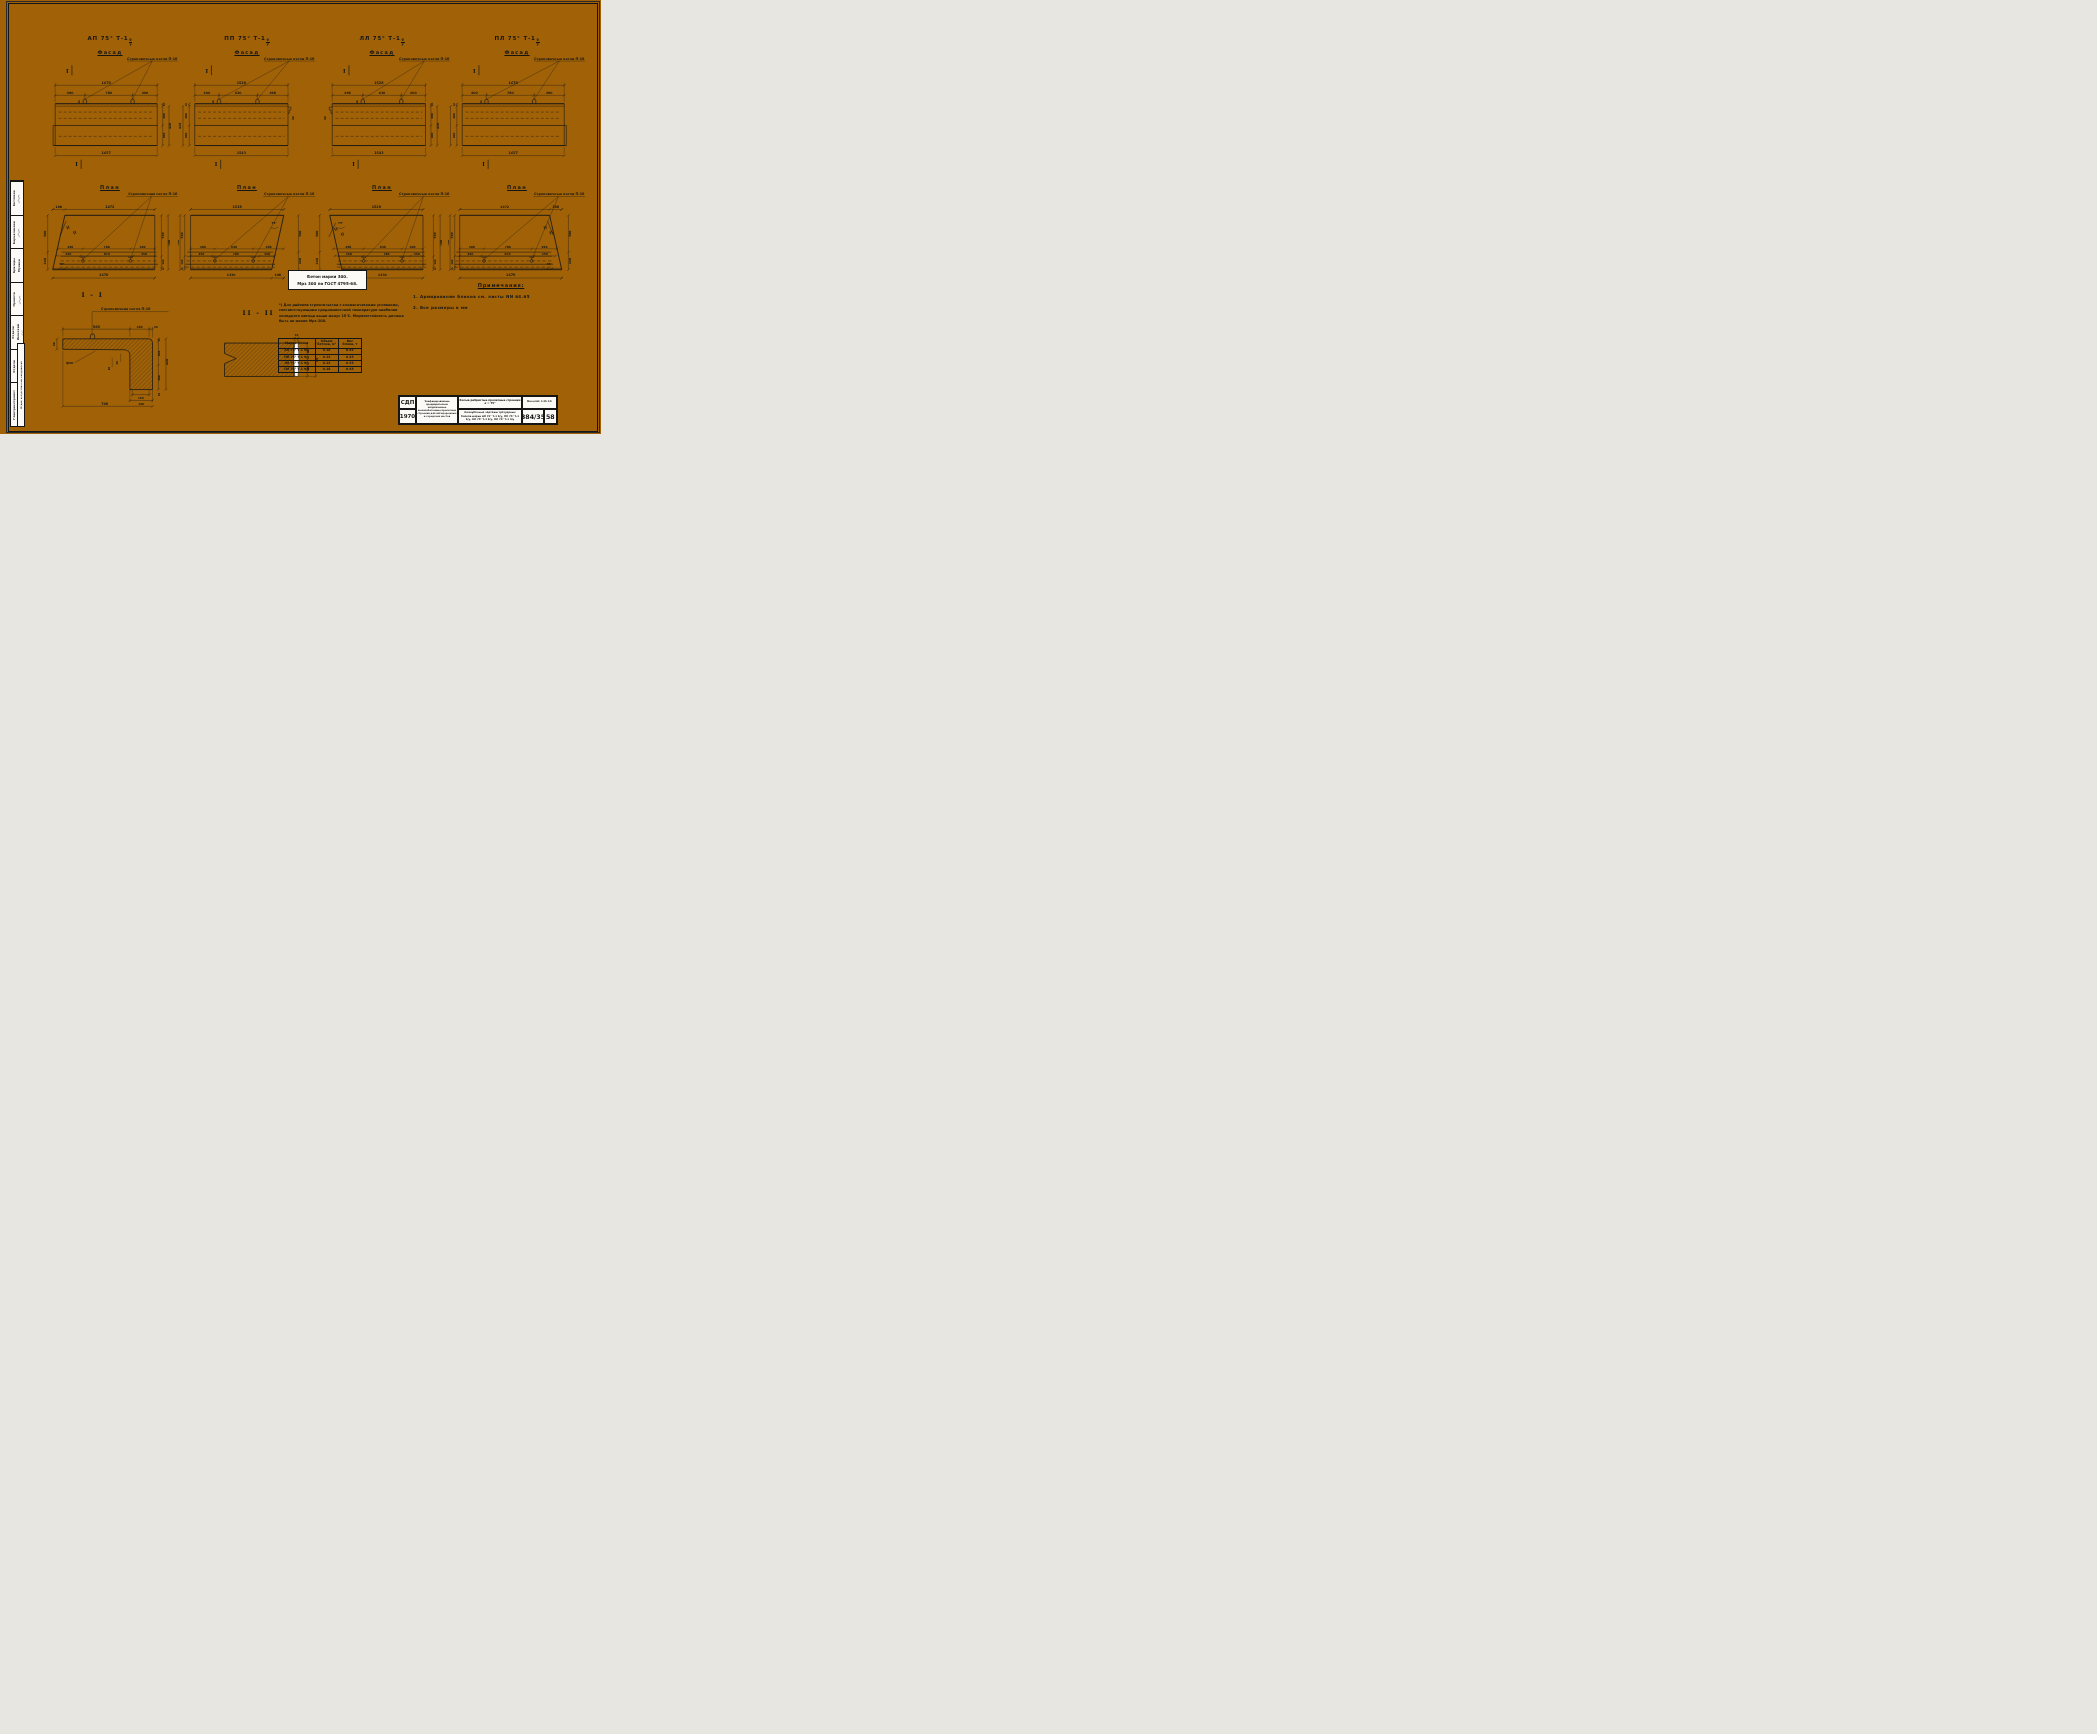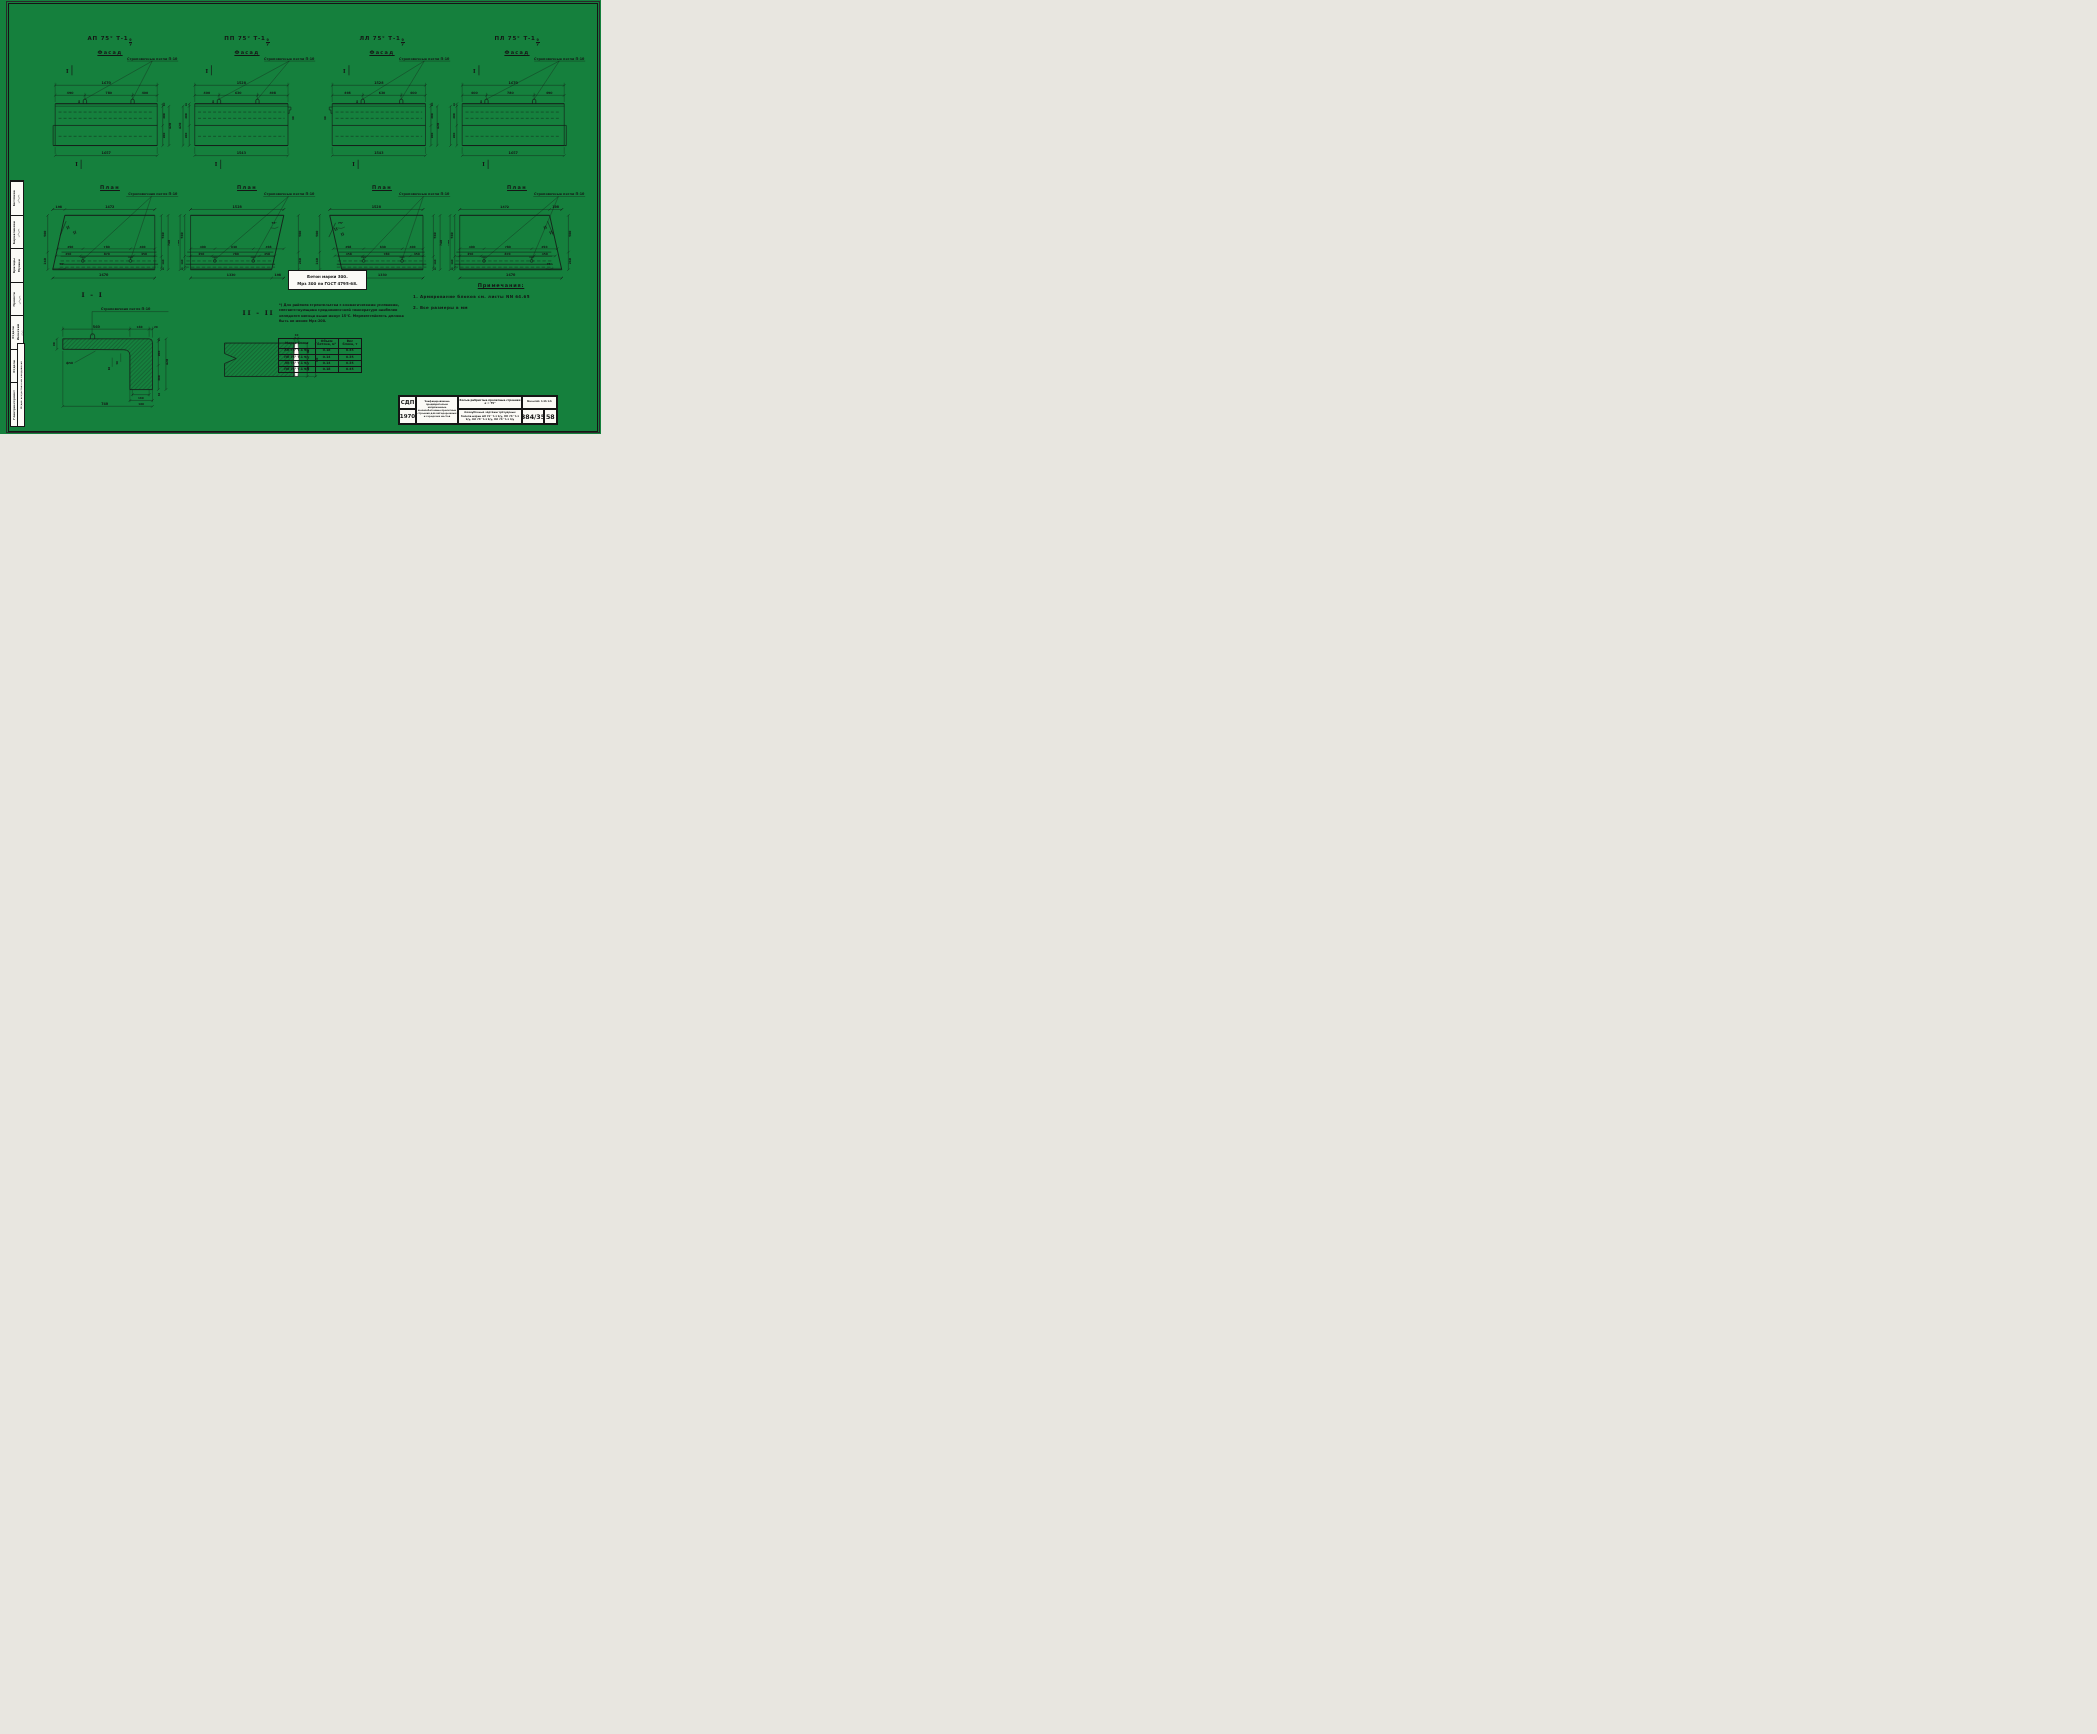--- a/index.html
+++ b/index.html
@@ -1,16 +1,16 @@
 <!DOCTYPE html>
 <html style="font-size:6.7px"><head>
 <meta charset="utf-8">
 <style>
   html,body{margin:0;padding:0;background:#e8e6e0;}
-  #page{position:relative;width:601px;height:434px;background:#15803d;font-family:"DejaVu Sans",sans-serif;color:#151515;overflow:hidden;}
+  #page{position:relative;width:601px;height:434px;background:#a16207;font-family:"DejaVu Sans",sans-serif;color:#151515;overflow:hidden;}
   .frame{position:absolute;left:8.4px;top:2.5px;right:3.4px;bottom:2.5px;border:1.3px solid #151515;}
   .frame2{position:absolute;left:5.9px;top:0.8px;right:1.3px;bottom:0.8px;border:0.4px solid #2a2a2a;}
   .abs{position:absolute;}
   .vtitle{font-size:5.5px;font-weight:bold;letter-spacing:0.8px;text-align:center;}
   .vsub{font-size:5px;font-weight:bold;letter-spacing:1.3px;text-align:center;margin-top:2.5px;text-decoration:underline;}
   .frac{display:inline-flex;flex-direction:column;font-size:3.4px;line-height:1;vertical-align:-0.8px;margin-left:0.8px;font-weight:bold;}
   .frac span{display:block;text-align:center;}
   .frac .fb{border-top:0.4px solid #151515;}
   .sec-title{font-family:"DejaVu Serif",serif;font-size:6.7px;font-weight:bold;letter-spacing:1.7px;text-align:center;}
   .conc-box{border:1px solid #151515;padding:2.5px 3.4px;text-align:center;background:#fbfaf6;}

